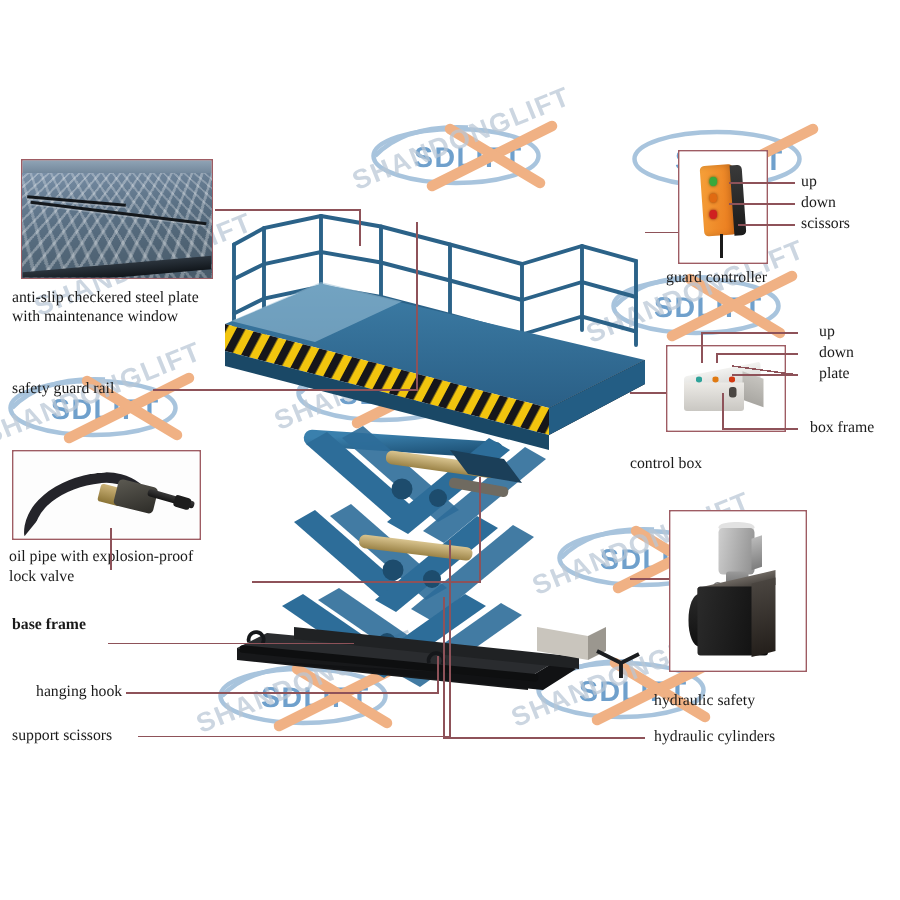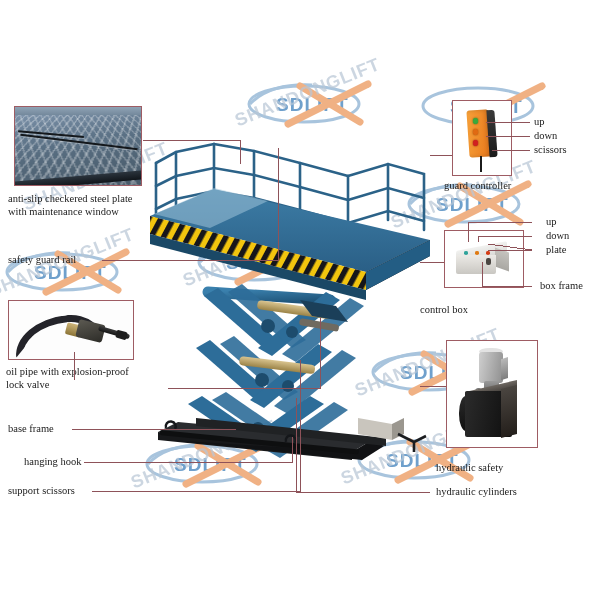--- a/index.html
+++ b/index.html
@@ -420,21 +420,21 @@
   </div>
 
   <div class="lbl" style="left:8px;top:193px;">anti-slip checkered steel plate</div>
   <div class="lbl" style="left:8px;top:206px;">with maintenance window</div>
 
   <div class="lbl" style="left:8px;top:254px;">safety guard rail</div>
 
   <div class="lbl" style="left:6px;top:366px;">oil pipe with explosion-proof</div>
   <div class="lbl" style="left:6px;top:379px;font-family:Liberation Serif, serif;">lock valve</div>
 
-  <div class="lbl" style="left:8px;top:423px;">base frame</div>
+  <div class="lbl" style="left:8px;top:411px;font-weight:bold;">base frame</div>
   <div class="lbl" style="left:8px;top:456px;padding-left:16px;">hanging hook</div>
   <div class="lbl" style="left:8px;top:485px;">support scissors</div>
 
   <div class="lbl" style="left:444px;top:180px;">guard controller</div>
   <div class="lbl" style="left:534px;top:116px;">up</div>
   <div class="lbl" style="left:534px;top:130px;">down</div>
   <div class="lbl" style="left:534px;top:144px;">scissors</div>
 
   <div class="lbl" style="left:420px;top:304px;">control box</div>
   <div class="lbl" style="left:546px;top:216px;">up</div>

